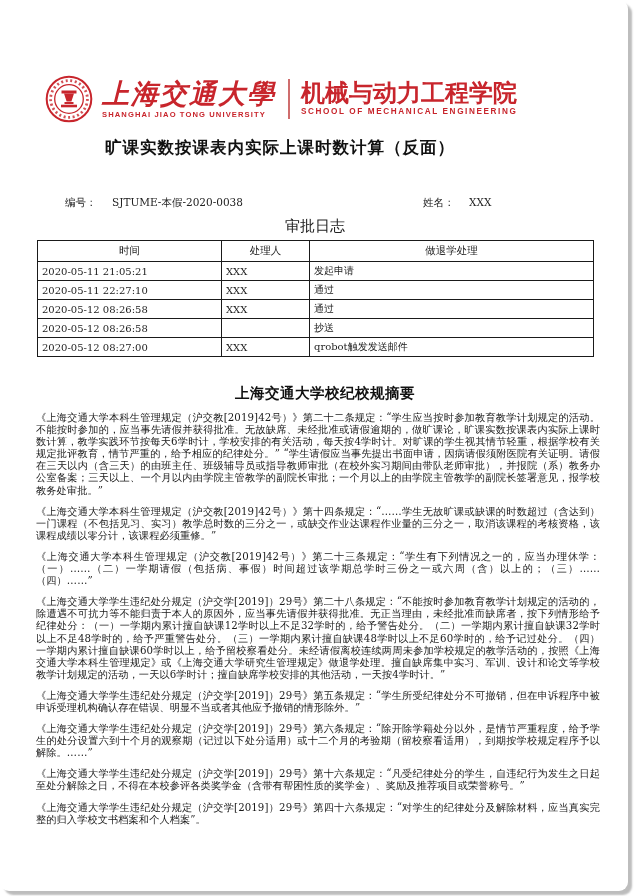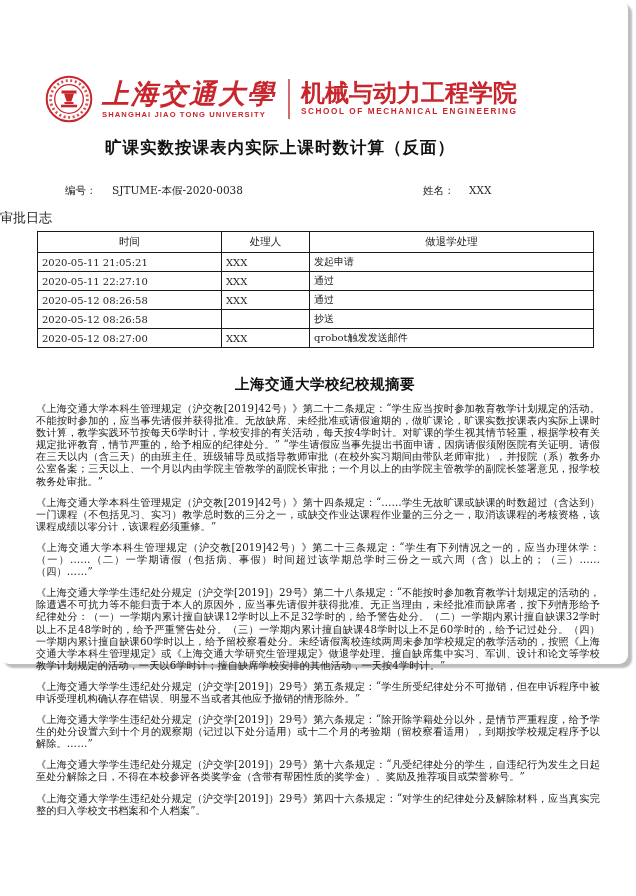--- a/index.html
+++ b/index.html
@@ -1,43 +1,43 @@
 <!DOCTYPE html>
 <html><head>
 <meta charset="utf-8">
 <style>
   html,body{margin:0;padding:0;background:#ffffff;width:636px;height:896px;overflow:hidden;
     font-family:"DejaVu Serif","Liberation Serif",serif;-webkit-font-smoothing:antialiased;}
-  .sheet{position:absolute;top:0;left:0;width:628px;height:664px;background:#ffffff;
+  .sheet{position:absolute;top:0;left:0;width:628px;height:891px;background:#ffffff;
     border-radius:9px;box-shadow:4px 4px 2px #bdbdbd;}
   
   .header{display:flex;align-items:center;margin:74px 0 0 44px;height:50px;}
   .logo{width:50px;height:48px;flex:0 0 auto;}
   .brand{margin-left:8px;}
   .brand-cn{font-style:italic;font-weight:700;font-size:27px;line-height:28px;letter-spacing:2px;
     color:#c8252c;font-family:"DejaVu Serif",serif;}
   .brand-en{font-weight:700;font-size:7.6px;letter-spacing:1.1px;color:#c8252c;margin-top:2px;
     font-family:"Liberation Sans",sans-serif;}
   .vdiv{width:2px;height:40px;background:#cf6d6d;margin:0 11px 0 12px;}
   .school-cn{font-weight:700;font-size:24px;line-height:22px;color:#c8252c;
     font-family:"Liberation Sans",sans-serif;}
   .school-en{font-weight:700;font-size:8.2px;letter-spacing:1.6px;color:#c8252c;margin-top:3px;
     font-family:"Liberation Sans",sans-serif;}
   
   .title{width:560px;text-align:center;margin-top:13px;font-size:16.5px;font-weight:700;color:#111;
     font-family:"Liberation Sans",sans-serif;letter-spacing:1px;}
   
   .meta{position:relative;height:15px;margin-top:25px;font-size:10.5px;color:#222;}
-  .meta span{position:absolute;top:0;white-space:nowrap;}
+  .meta span{position:absolute;top:12px;white-space:nowrap;}
   .meta .num-label{left:65px;}
   .meta .num-value{left:112px;}
   .meta .name-label{left:423px;}
   .meta .name-value{left:469px;}
   
-  .caption{width:630px;text-align:left;margin-top:10px;font-size:13px;color:#222;}
+  .caption{width:630px;text-align:center;margin-top:18px;font-size:15px;color:#222;}
   table.log{border-collapse:collapse;margin:4px 0 0 37px;width:556px;table-layout:fixed;
     font-size:10px;color:#1c1c1c;border:1.5px solid #1a1a1a;}
   table.log col.c1{width:184px;}
   table.log col.c2{width:88px;}
   table.log col.c3{width:284px;}
   table.log th{border:1px solid #1a1a1a;height:20px;font-weight:normal;text-align:center;
     font-size:10.5px;padding:0;}
   table.log td{border:1px solid #1a1a1a;height:18px;text-align:left;padding:0 0 0 4px;
     white-space:nowrap;overflow:hidden;}
   

